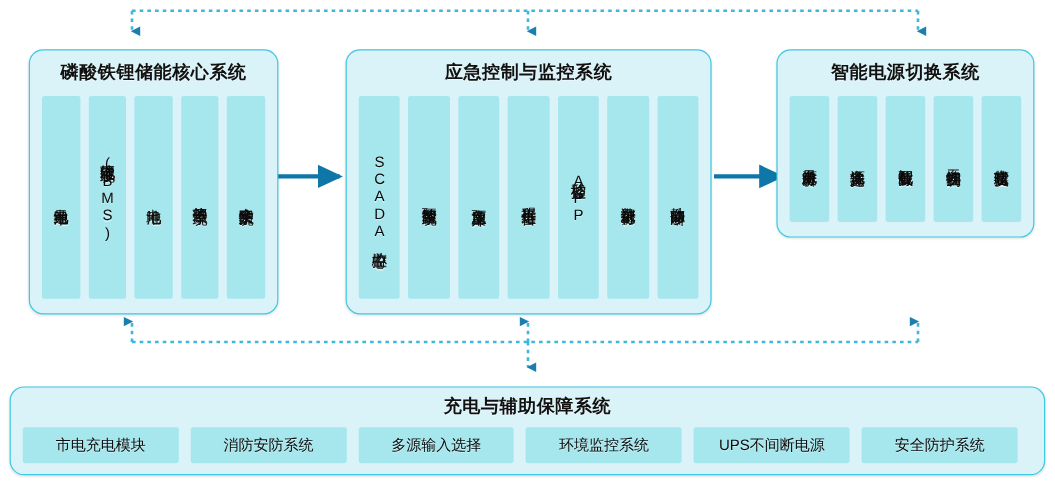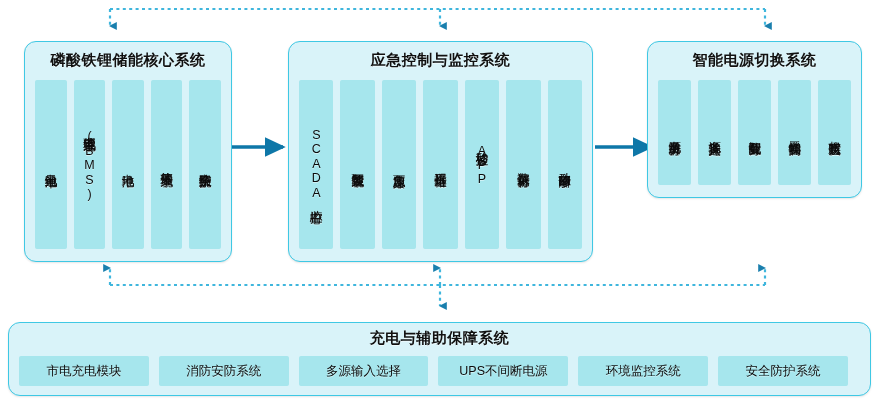--- a/index.html
+++ b/index.html
@@ -229,19 +229,19 @@
       </div>
     </div>
   </div>
 
   <div class="group-box" id="support-box">
     <div class="group-title">充电与辅助保障系统</div>
     <div class="support-items">
       <div class="support-item">市电充电模块</div>
       <div class="support-item">消防安防系统</div>
       <div class="support-item">多源输入选择</div>
+      <div class="support-item">环境监控系统</div>
       <div class="support-item">UPS不间断电源</div>
-      <div class="support-item">环境监控系统</div>
       <div class="support-item">安全防护系统</div>
     </div>
   </div>
 
 </div>
 
 </body></html>

